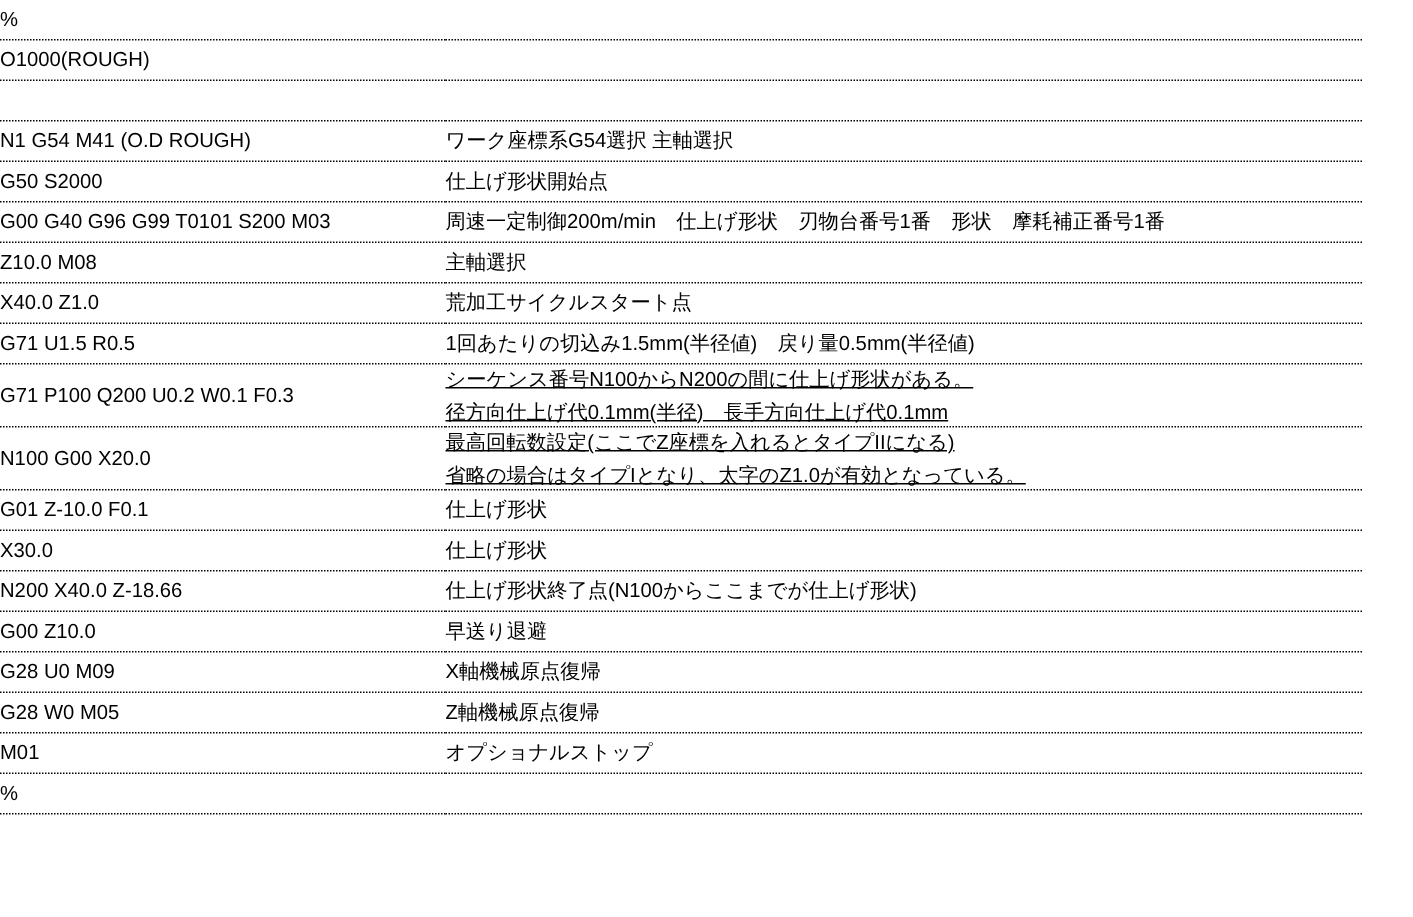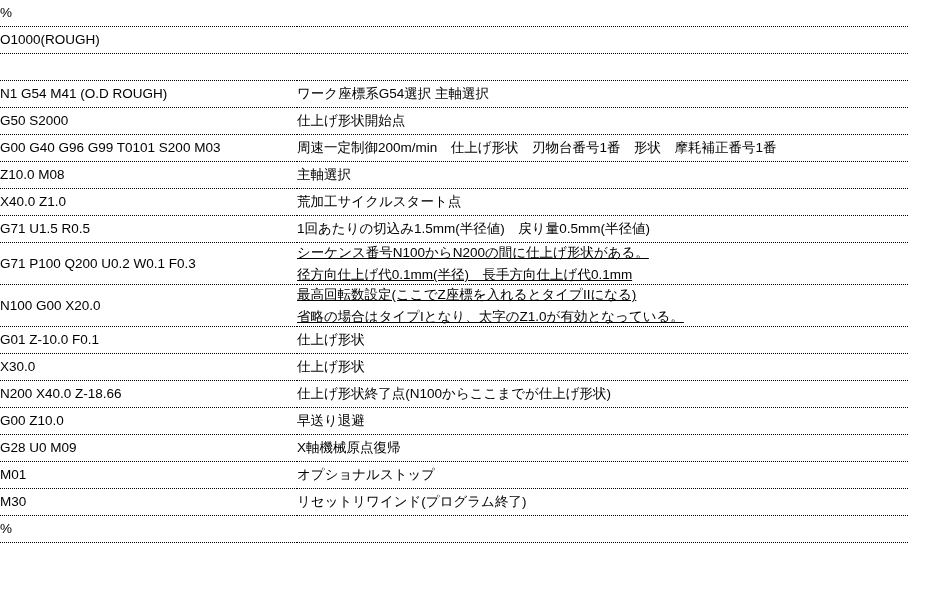--- a/index.html
+++ b/index.html
@@ -125,25 +125,25 @@
       </tr>
       <tr>
         <td class="code-cell"><span>G00 Z10.0</span></td>
         <td class="desc-cell"><span>早送り退避</span></td>
       </tr>
       <tr>
         <td class="code-cell"><span>G28 U0 M09</span></td>
         <td class="desc-cell"><span>X軸機械原点復帰</span></td>
       </tr>
       <tr>
+        <td class="code-cell"><span>G28 W0 M05</span></td>
+        <td class="desc-cell"><span>Z軸機械原点復帰</span></td>
+      </tr>
+      <tr>
         <td class="code-cell"><span>M01</span></td>
         <td class="desc-cell"><span>オプショナルストップ</span></td>
-      </tr>
-      <tr>
-        <td class="code-cell"><span>M30</span></td>
-        <td class="desc-cell"><span>リセットリワインド(プログラム終了)</span></td>
       </tr>
       <tr class="no-rule">
         <td class="code-cell"><span>%</span></td>
         <td class="desc-cell"><span></span></td>
       </tr>
     </tbody>
 </table>
 
 </body></html>

